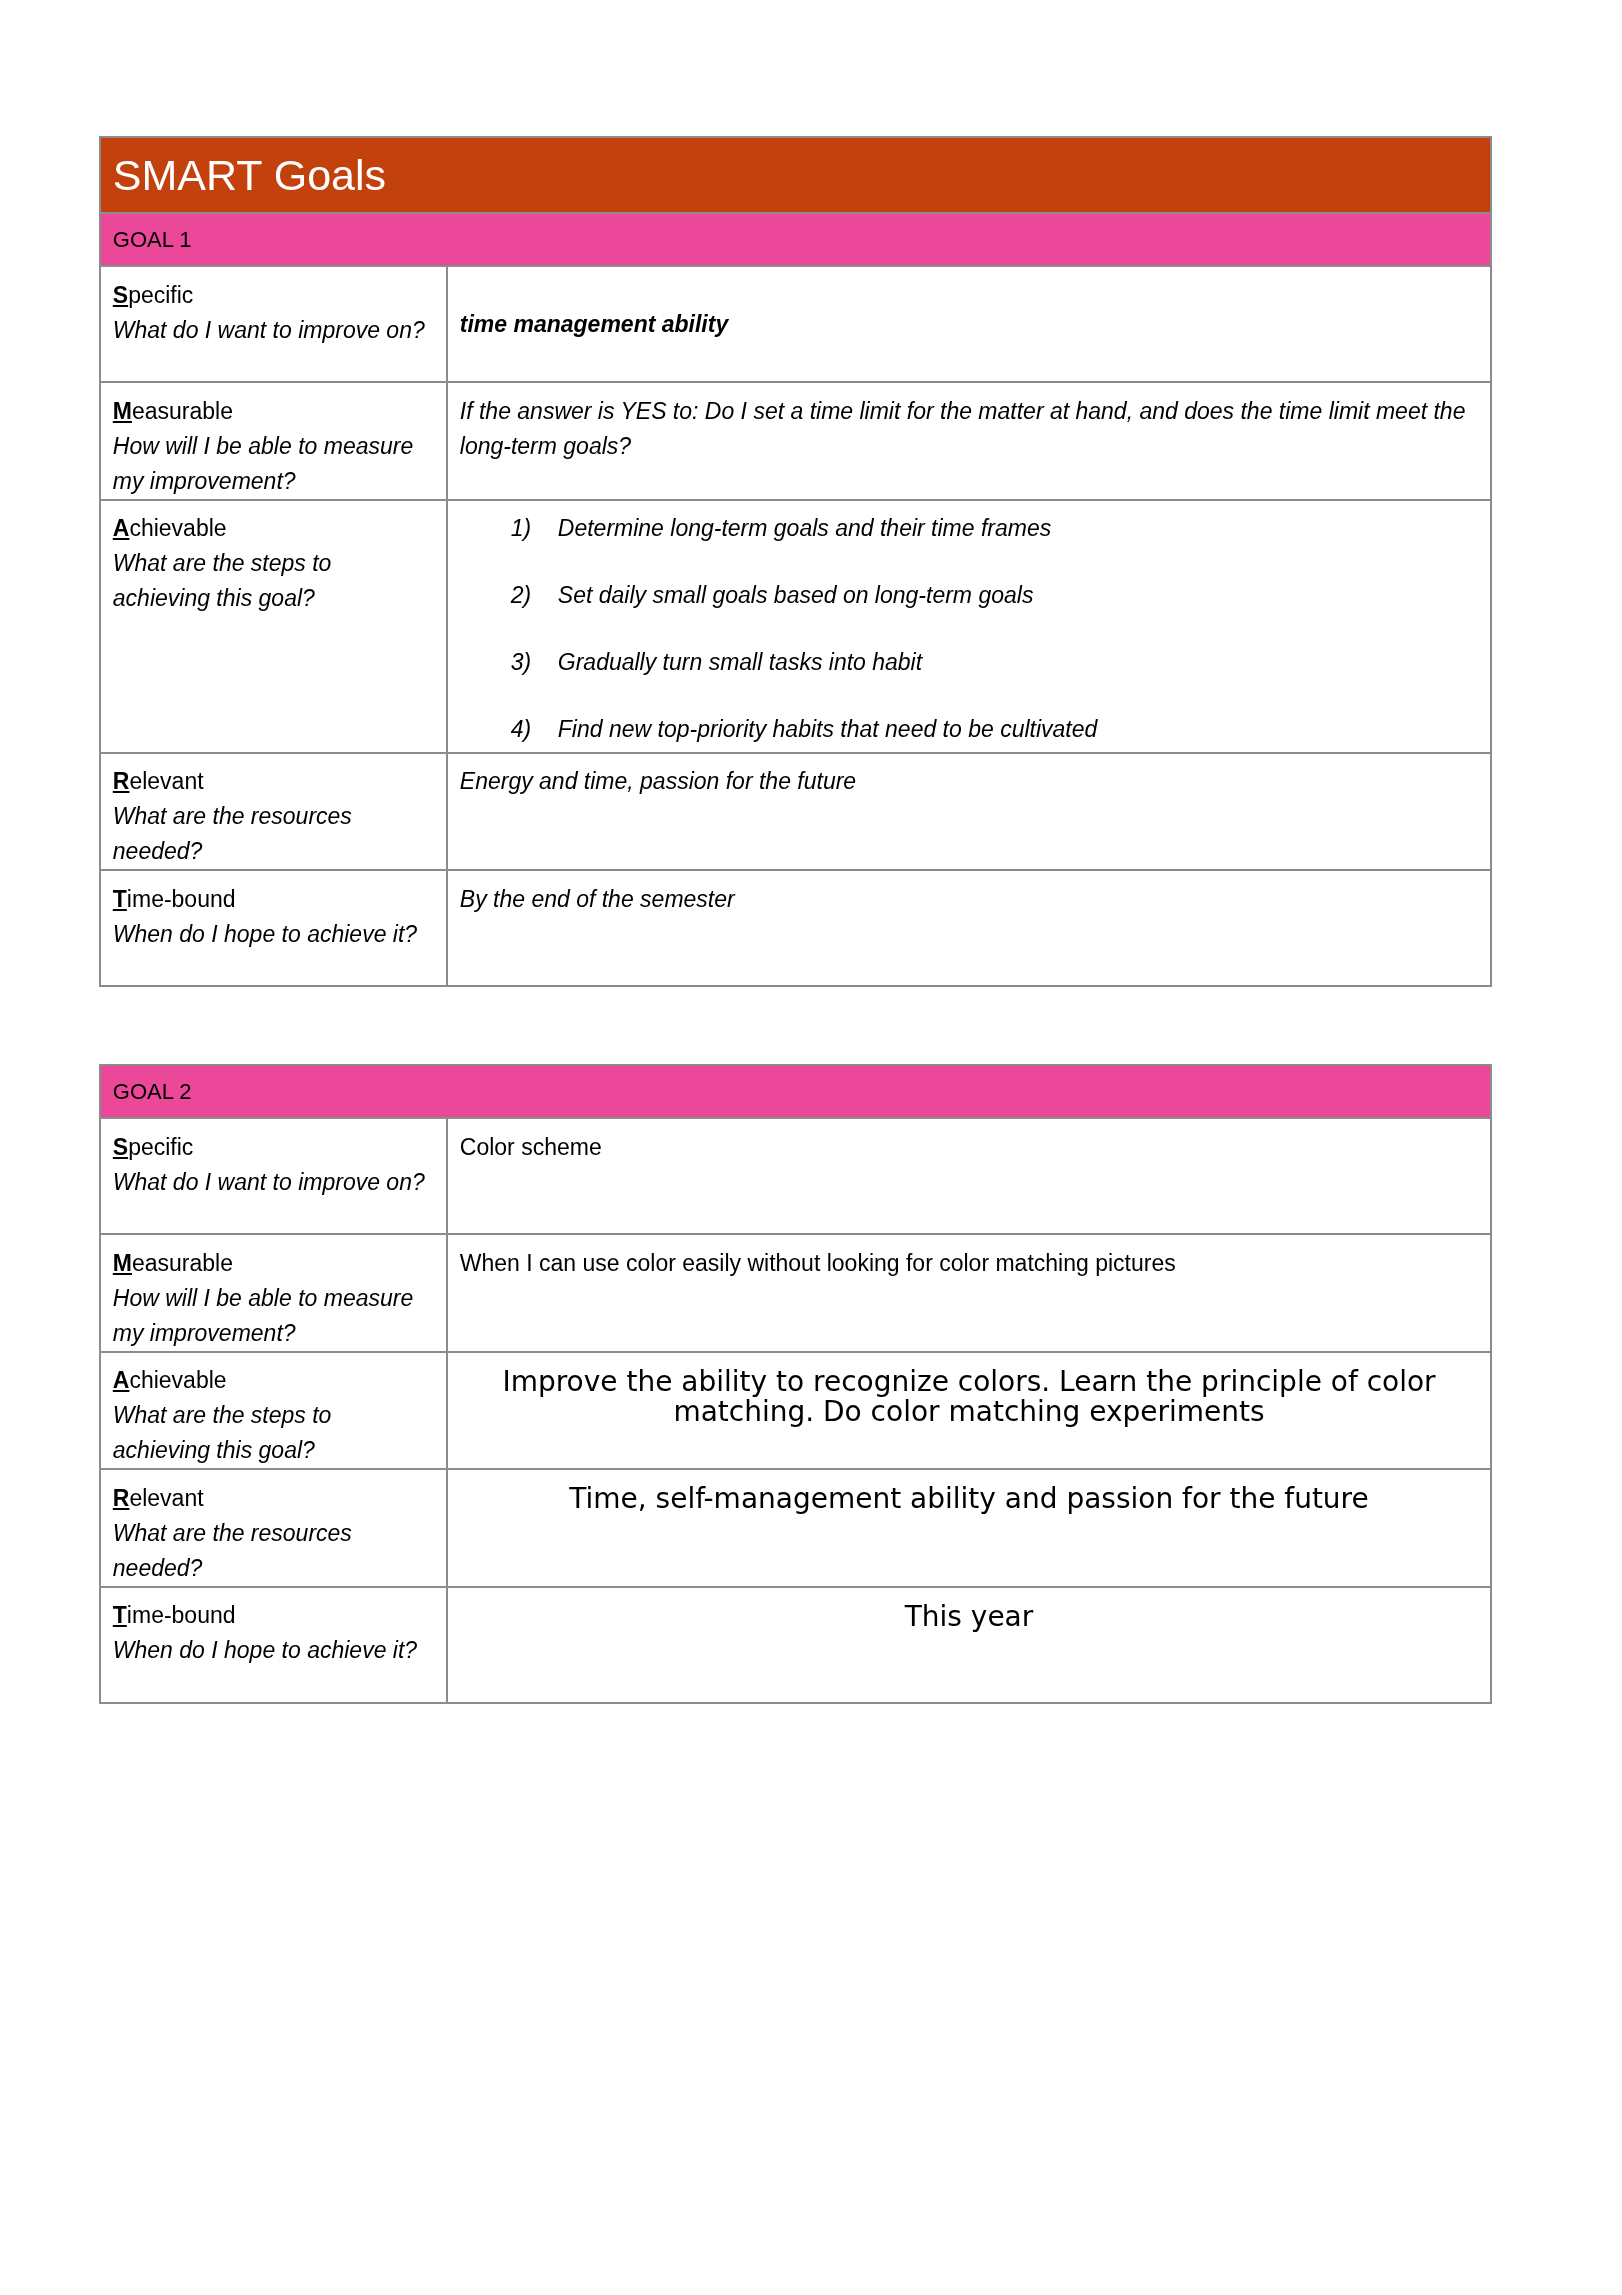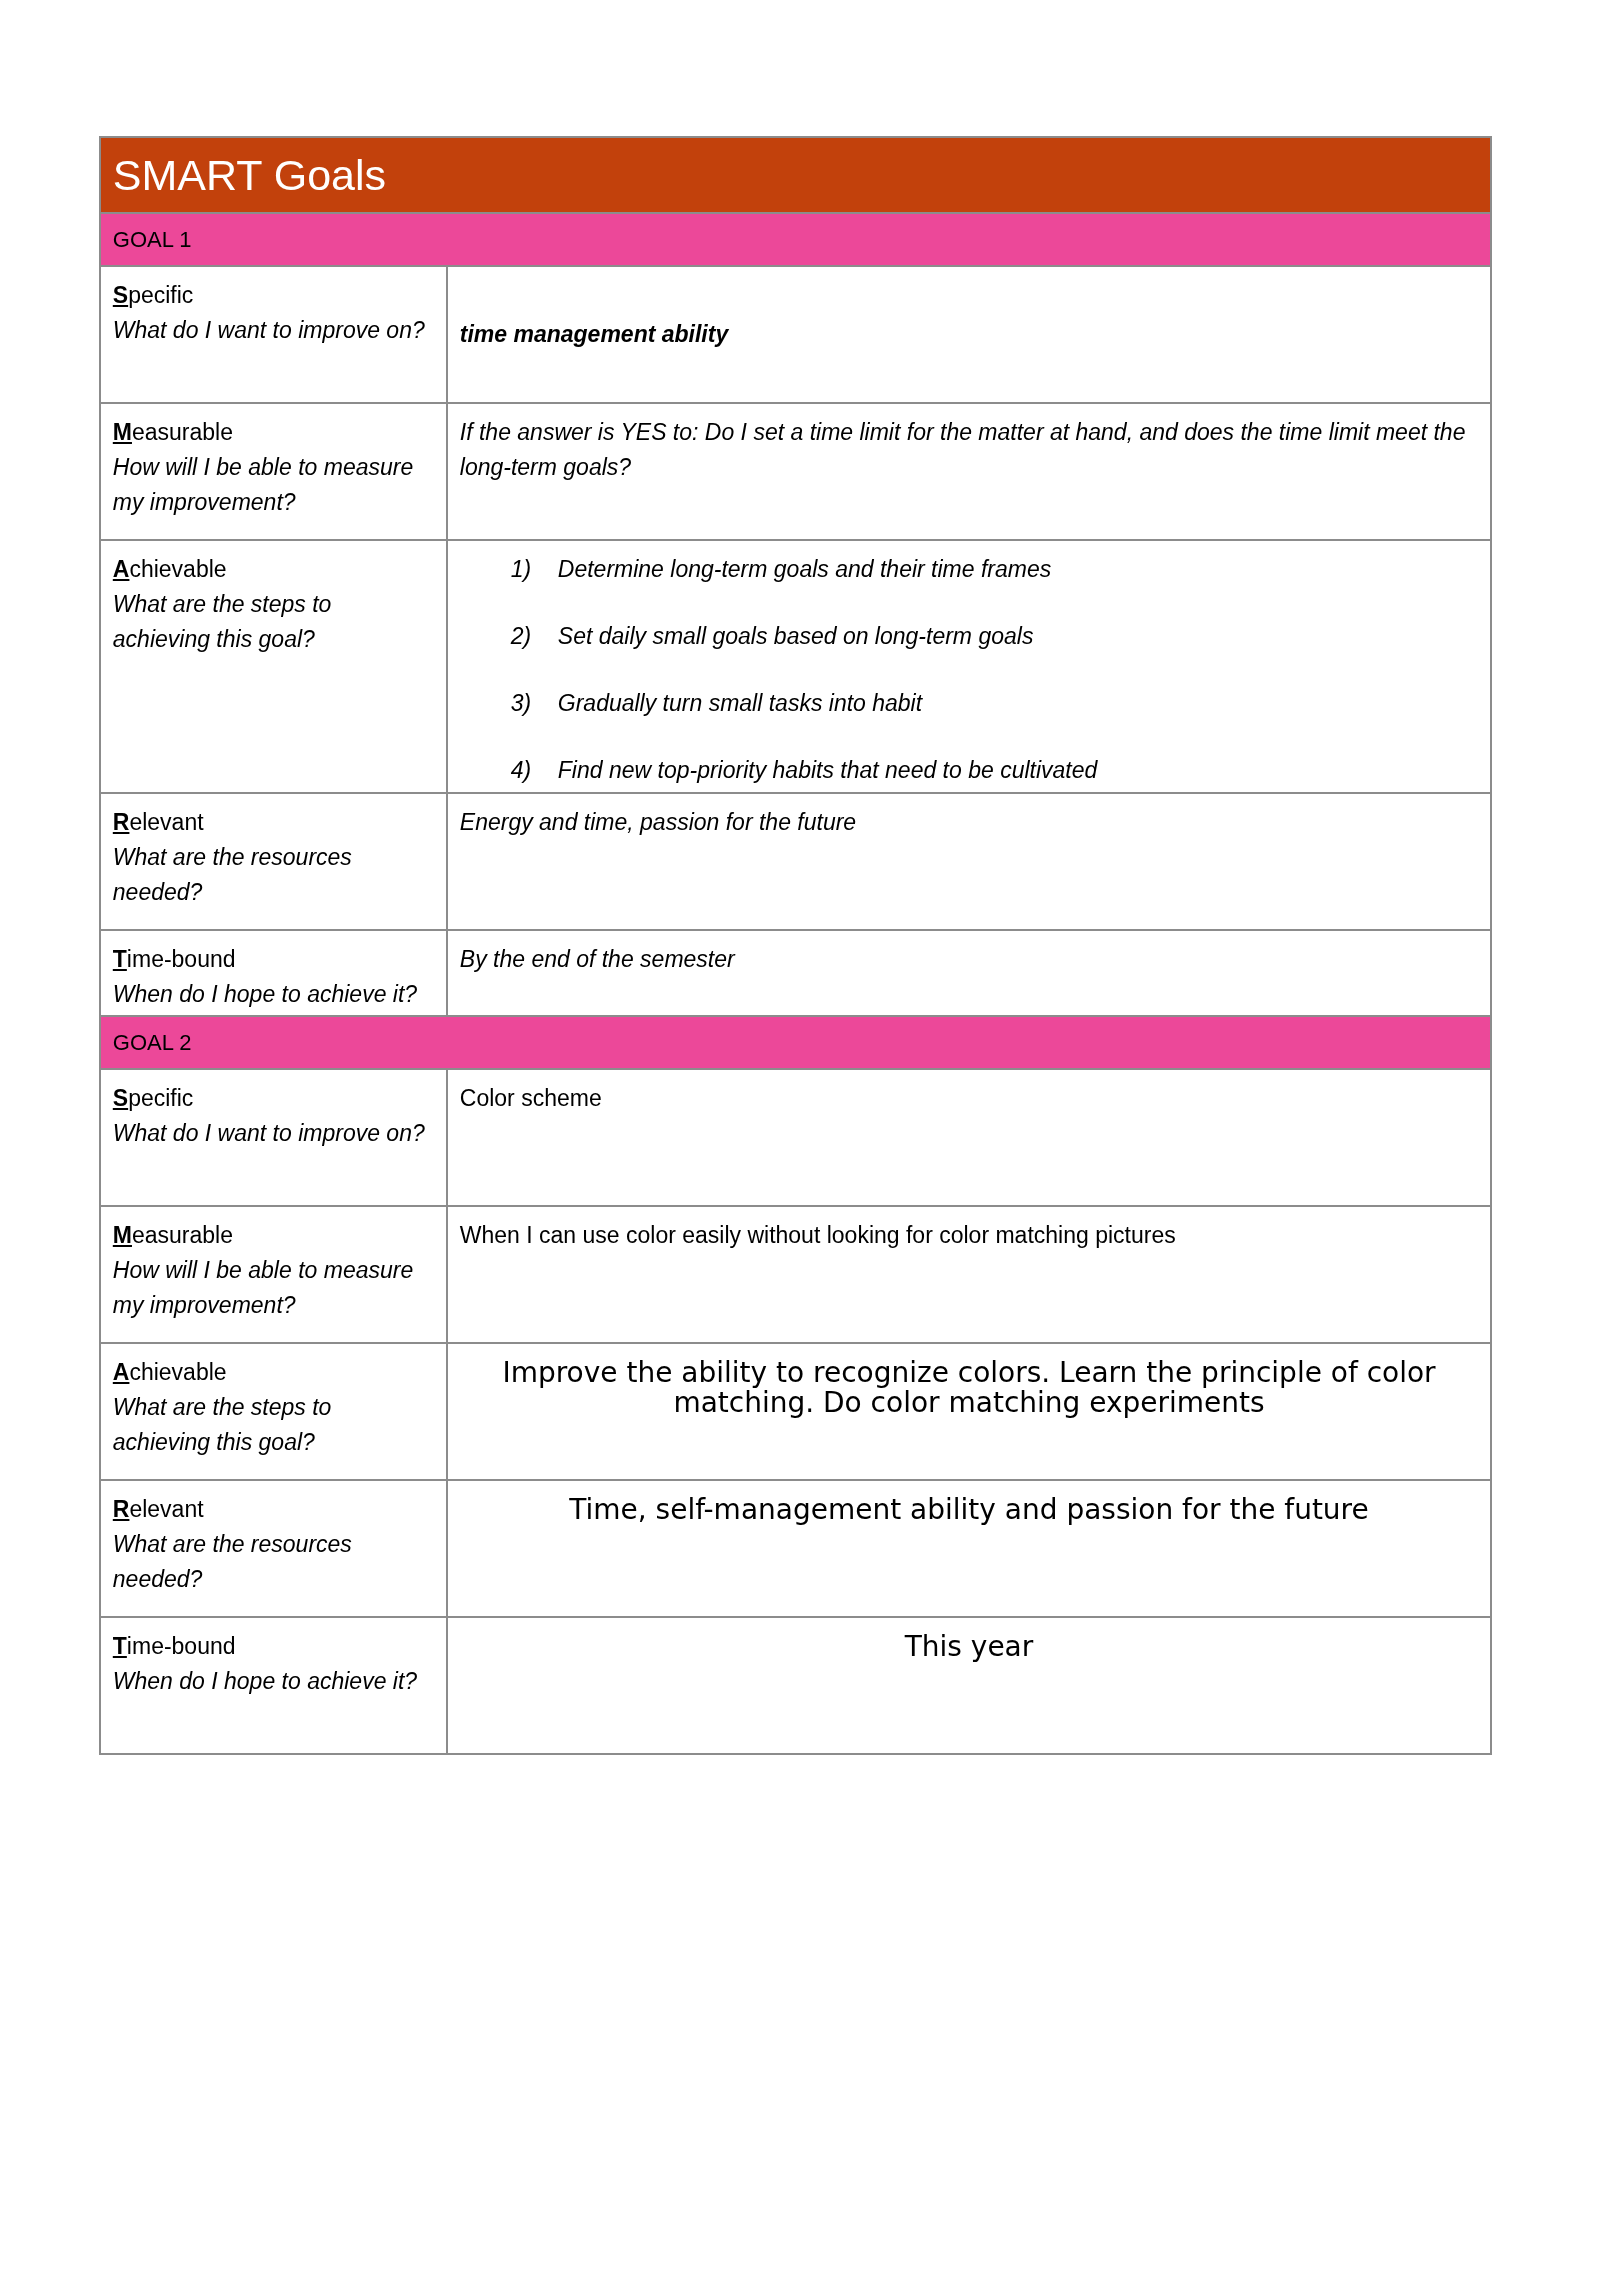--- a/index.html
+++ b/index.html
@@ -41,21 +41,21 @@
       line-height: 73px;
       padding-top: 1.3px;
     }
     .goal-header td {
       background: #ec4899;
       height: 53px;
       line-height: 51px;
       font-size: 22px;
     }
     .crit-row td {
-      height: 137px;
+      height: 116px;
       padding-top: 10.5px;
     }
     .crit-row.tall td { height: 253px; }
 
     .crit-name { display: block; font-style: normal; }
     .crit-letter { font-weight: bold; text-decoration: underline; }
     .crit-question { display: block; font-style: italic; }
 
     .val-italic { font-style: italic; }
     .val-bold-italic { font-style: italic; font-weight: bold; }
@@ -152,21 +152,21 @@
       <span class="crit-name"><span class="crit-letter">T</span><span>ime-bound</span></span>
       <span class="crit-question">When do I hope to achieve it?</span>
     </td>
     <td>
       <span class="val-italic">By the end of the semester</span>
     </td>
   </tr>
 </tbody>
   </table>
 
-<table class="smart-table" style="top:1015px;border-radius:30px;">
+<table class="smart-table" style="top:1064px;border-radius:30px;">
   <colgroup>
       <col class="col-label">
       <col class="col-value">
     </colgroup>
   <tbody>
       <tr class="goal-header">
     <td colspan="2">GOAL 2</td>
   </tr>
 
   <tr class="crit-row">

